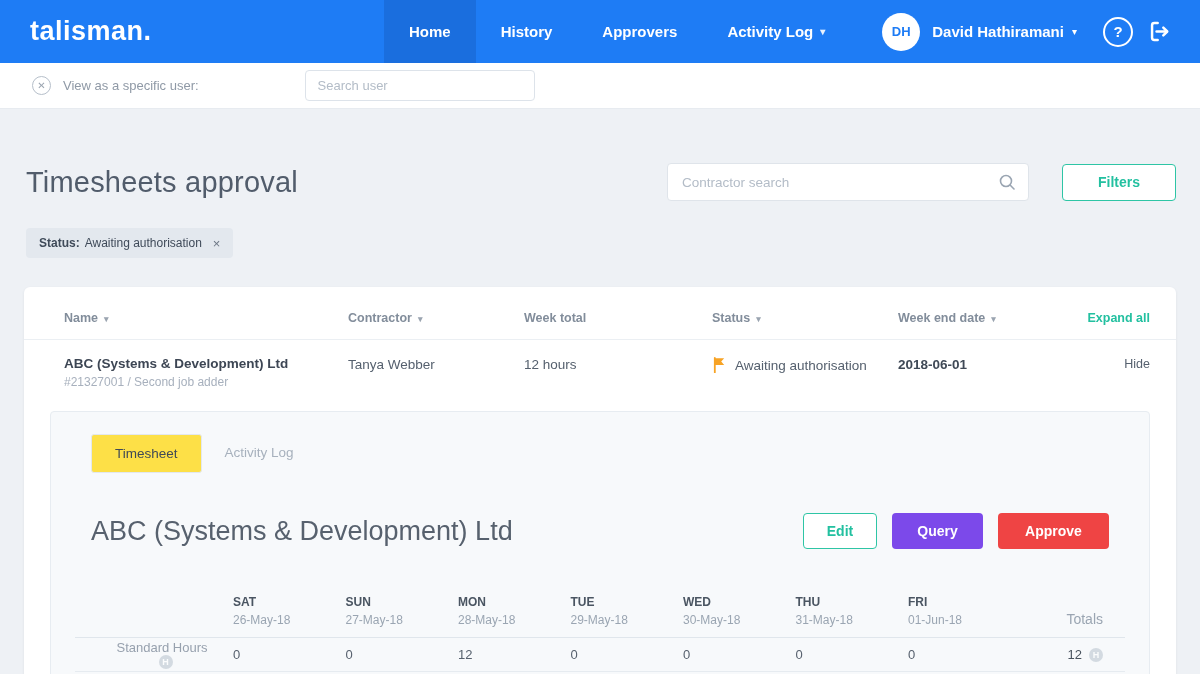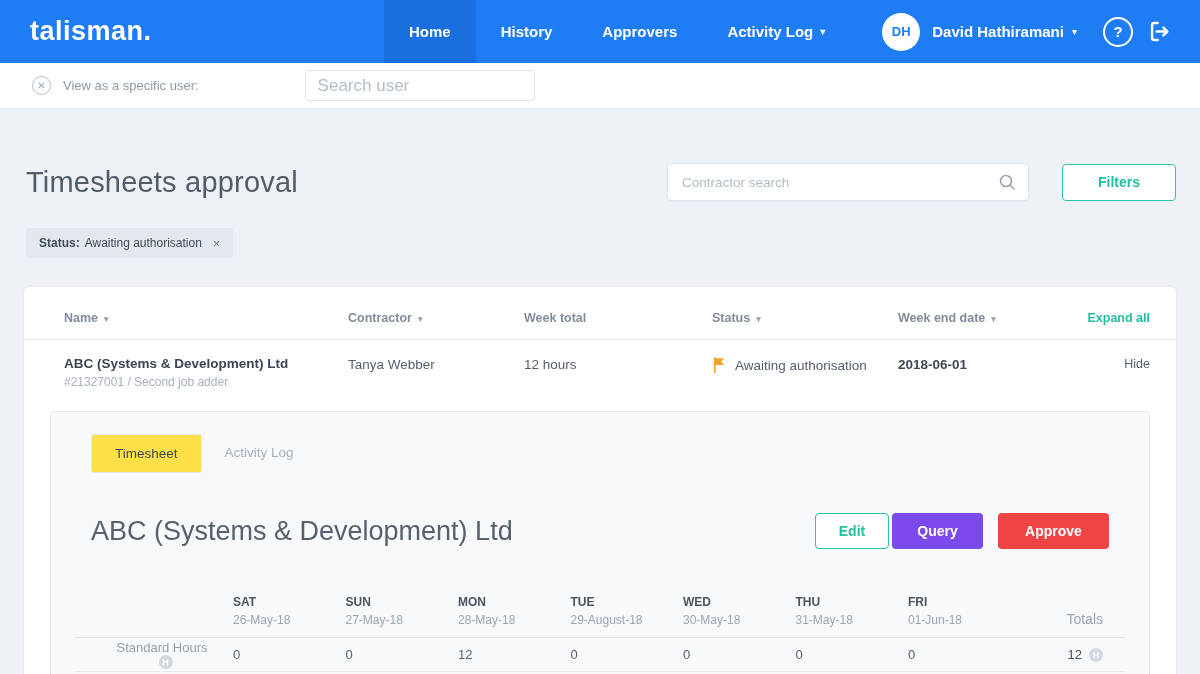--- a/index.html
+++ b/index.html
@@ -47,21 +47,21 @@
   }
   .clear-icon {
     width: 19px; height: 19px; border-radius: 50%; border: 1px solid #b6bfca;
     color: #9aa4b0; display: flex; align-items: center; justify-content: center;
     font-size: 10px; cursor: pointer; flex: none;
   }
   .view-label { color: #8f99a6; font-size: 13px; margin-left: 12px; }
   .user-search {
     margin-left: 106px; width: 230px; height: 31px;
     border: 1px solid #dde3ea; border-radius: 4px; padding: 0 12px;
-    font-size: 17px; color: #55606e; outline: none; font-family: "Liberation Sans", sans-serif;
+    font-size: 13px; color: #55606e; outline: none; font-family: "Liberation Sans", sans-serif;
   }
   .user-search::placeholder, .contractor-search::placeholder { color: #b3bcc7; }
 
   
   .content { padding: 0 24px; }
   .title-row { margin-top: 54px; display: flex; align-items: center; }
   .page-title { font-size: 29px; color: #515c6b; font-weight: normal; letter-spacing: .2px; margin-left: 2px; }
   .search-wrap { margin-left: auto; position: relative; }
   .contractor-search {
     width: 362px; height: 38px; border: 1px solid #dfe4ea; border-radius: 4px;
@@ -123,21 +123,21 @@
   .tab.active { background: #fde047; border: 1px solid #e3e8ee; border-radius: 3px; color: #3f4956; }
   .tab.inactive { color: #a7b1bd; }
 
   .detail-head { display: flex; align-items: center; padding: 40px 40px 0; }
   .detail-title { font-size: 27px; color: #57616e; font-weight: normal; }
   .btn {
     height: 36px; border-radius: 4px; font-size: 14px; font-weight: bold;
     border: none; cursor: pointer; font-family: "Liberation Sans", sans-serif;
   }
   .btn-edit { width: 74px; background: #fff; border: 1px solid #2ec5a5; color: #23c0a0; margin-left: auto; }
-  .btn-query { width: 91px; background: #7c49ea; color: #fff; margin-left: 3px; }
+  .btn-query { width: 91px; background: #7c49ea; color: #fff; margin-left: 15px; }
   .btn-approve { width: 111px; background: #ef4444; color: #fff; margin-left: 15px; }
 
   
   .ts { margin: 46px 24px 0; }
   .ts-header {
     display: grid; grid-template-columns: 158px repeat(7, 112.5px) 1fr;
     align-items: end; padding-bottom: 10px; border-bottom: 1px solid #e0e6ec;
   }
   .ts-day .day { font-size: 12px; font-weight: bold; color: #4a5562; }
   .ts-day .date { font-size: 12px; color: #9aa5b2; margin-top: 4px; }
@@ -286,21 +286,21 @@
           <div class="ts-day">
             <div class="day">SUN</div>
             <div class="date">27-May-18</div>
           </div>
           <div class="ts-day">
             <div class="day">MON</div>
             <div class="date">28-May-18</div>
           </div>
           <div class="ts-day">
             <div class="day">TUE</div>
-            <div class="date">29-August-18</div>
+            <div class="date">29-May-18</div>
           </div>
           <div class="ts-day">
             <div class="day">WED</div>
             <div class="date">30-May-18</div>
           </div>
           <div class="ts-day">
             <div class="day">THU</div>
             <div class="date">31-May-18</div>
           </div>
           <div class="ts-day">

